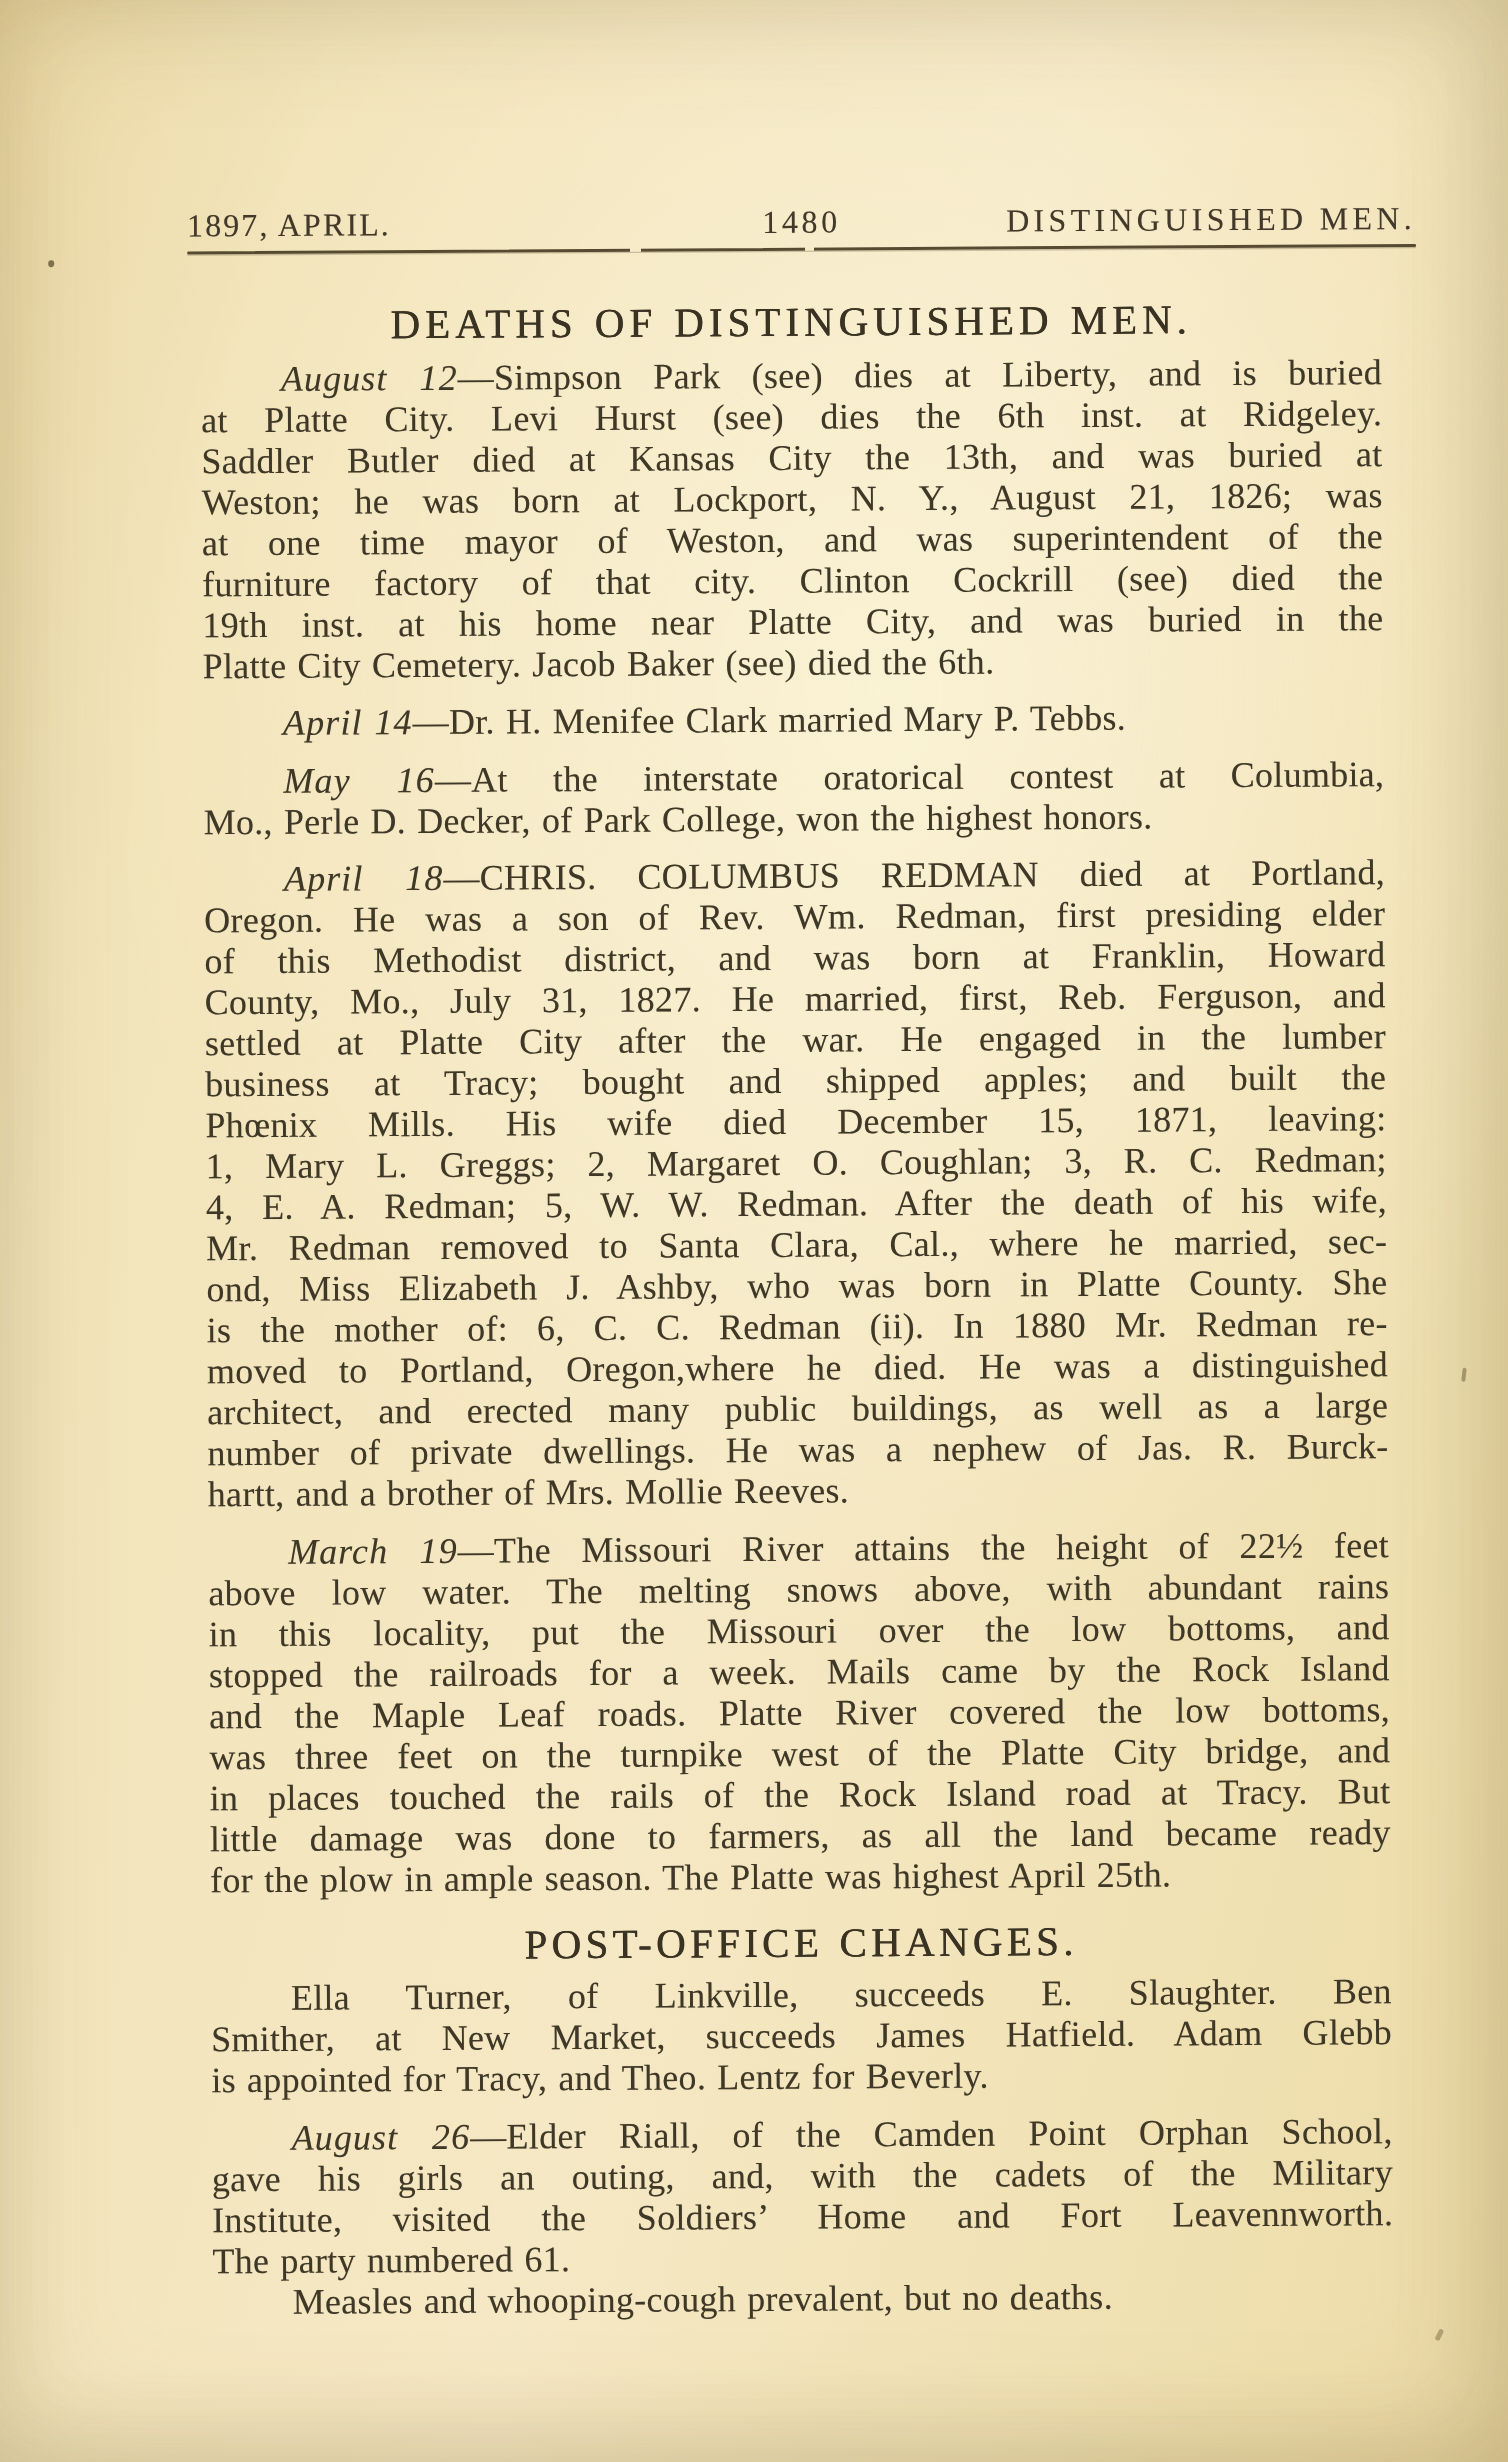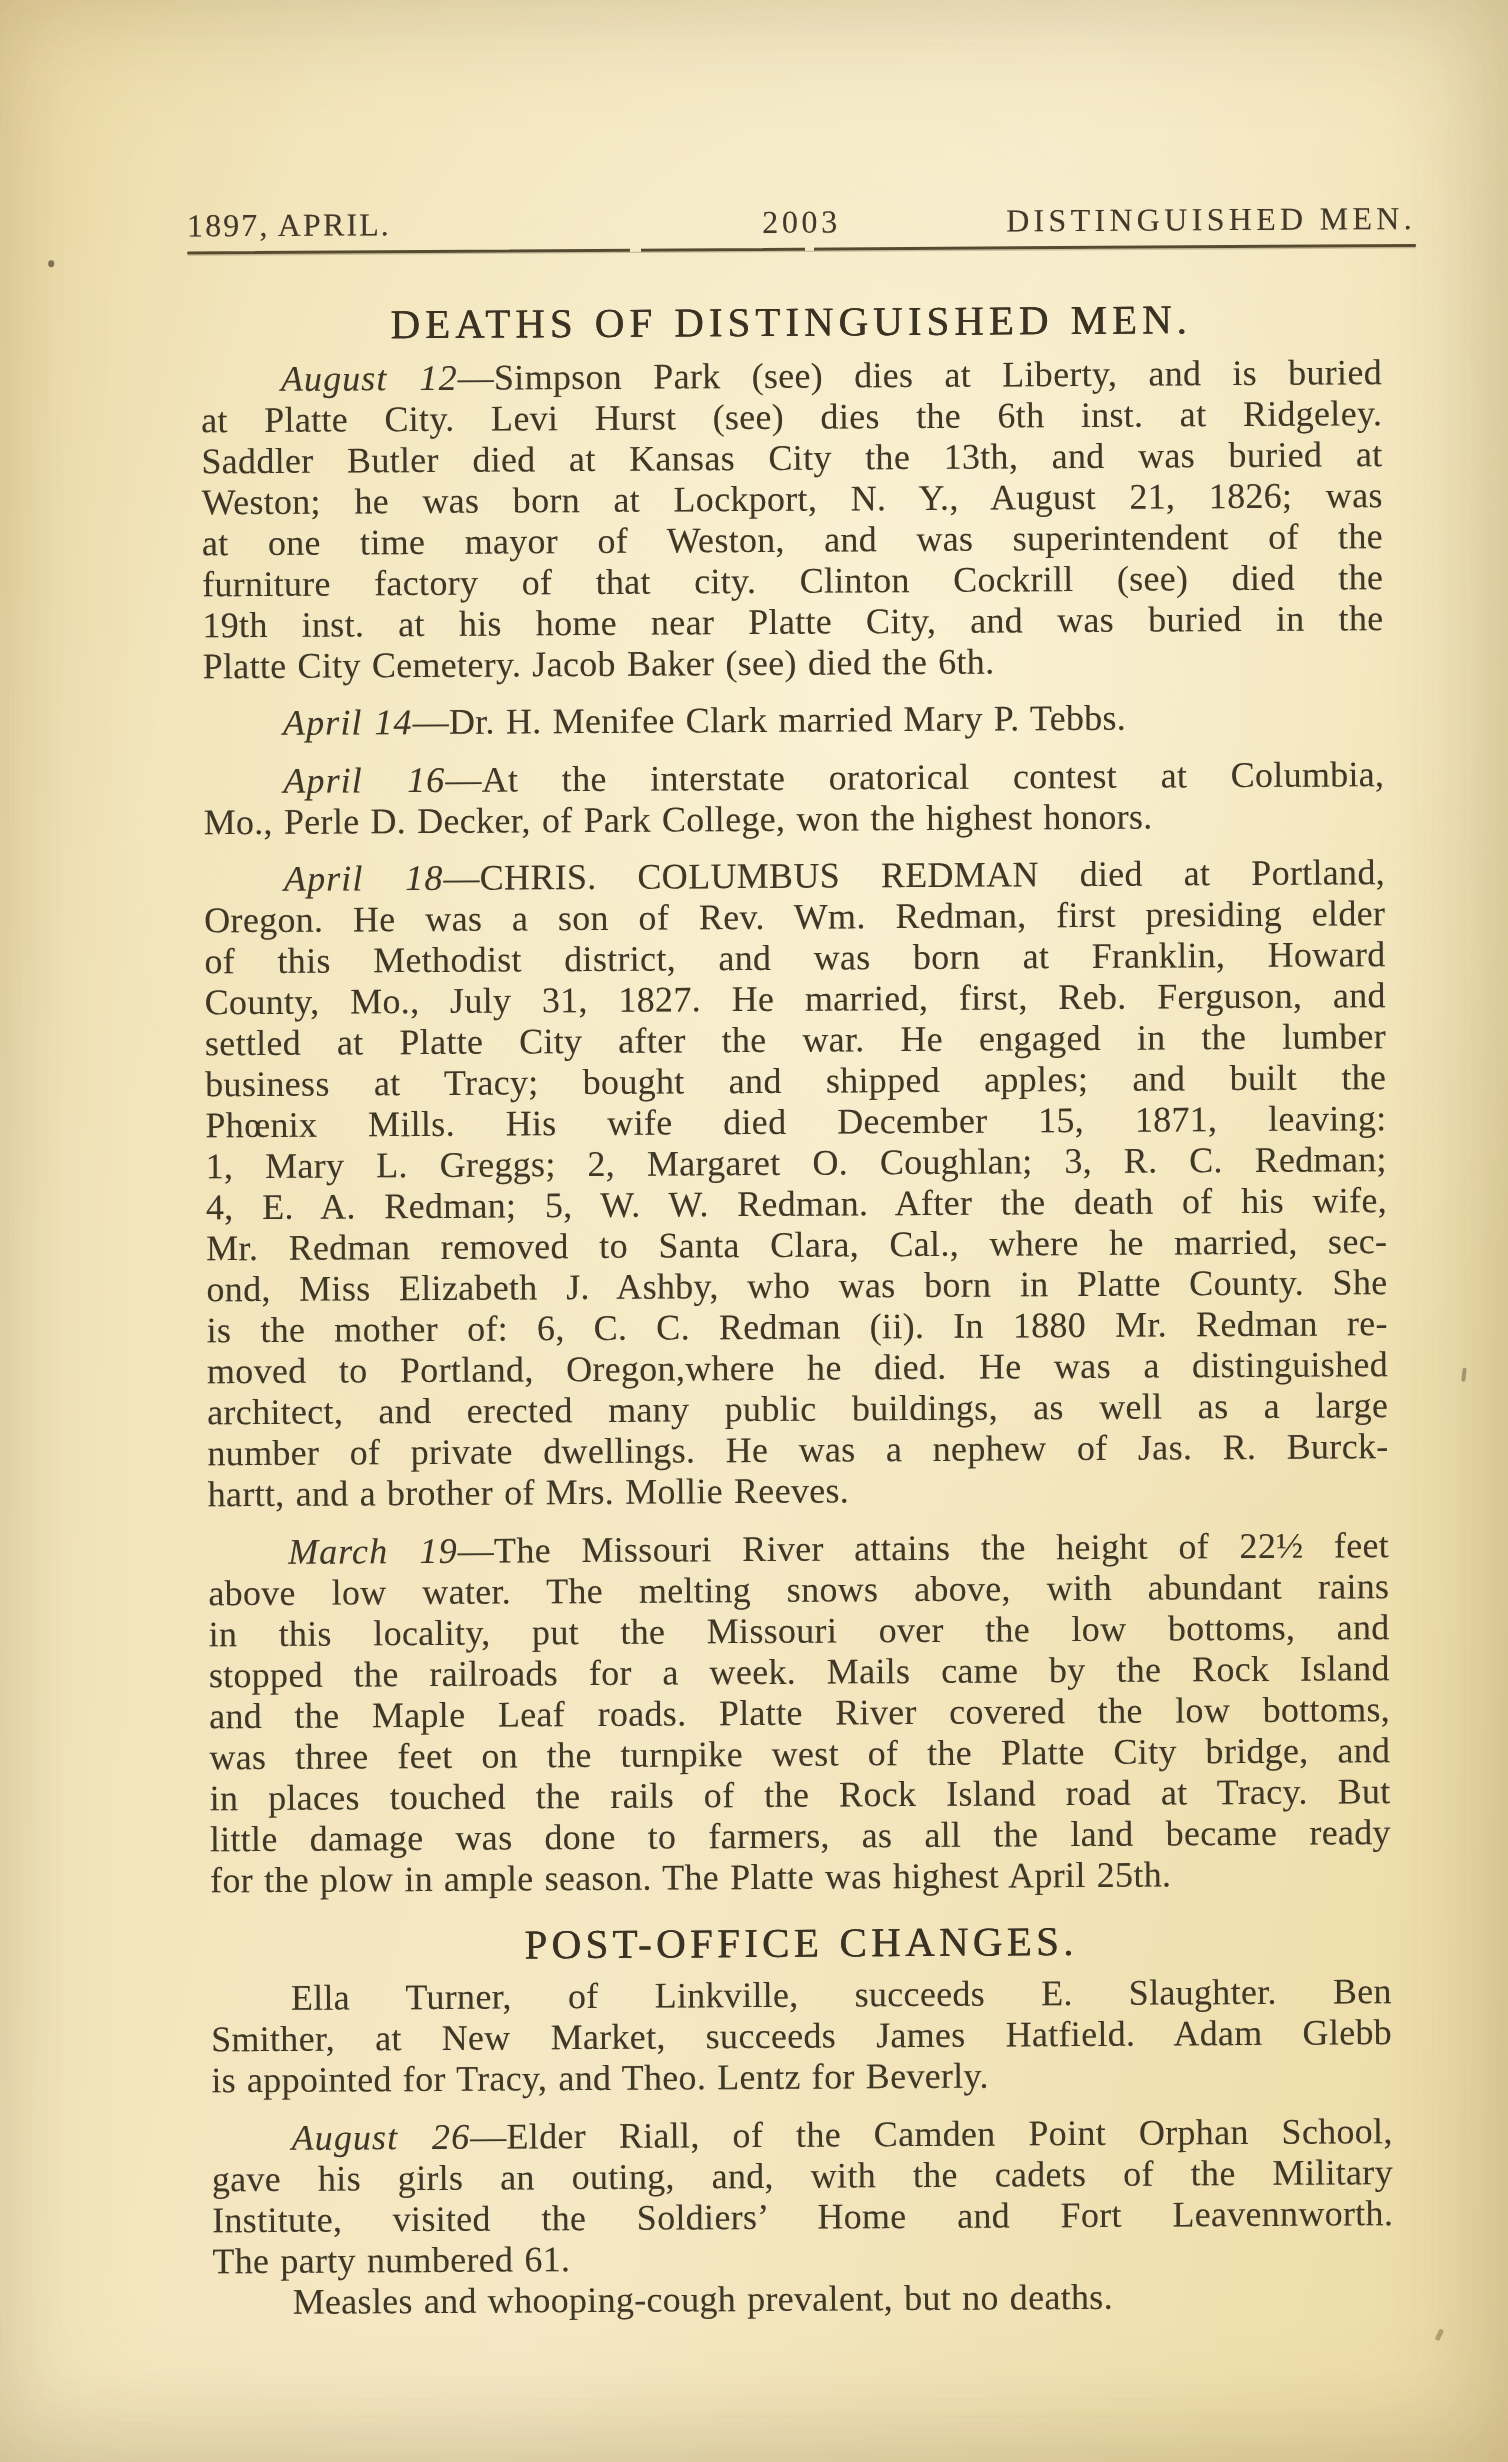--- a/index.html
+++ b/index.html
@@ -70,21 +70,21 @@
 </style>
 </head>
 <body>
 
 <div class="paper-vignette"></div>
 
 <div class="scan-wrap">
 
   <div class="page-header">
     <span class="hleft">1897, APRIL.</span>
-    <span class="hcenter">2003</span>
+    <span class="hcenter">1480</span>
     <span class="hright">DISTINGUISHED MEN.</span>
   </div>
 
   <div class="head-rule"></div>
 
   <main class="content">
     <h1 class="section-title">DEATHS OF DISTINGUISHED MEN.</h1>
     <div class="section">
         <div class="para">
           <div class="line first"><span class="lead">August 12</span>—Simpson Park (see) dies at Liberty, and is buried</div>
@@ -93,21 +93,21 @@
           <div class="line">Weston; he was born at Lockport, N. Y., August 21, 1826; was</div>
           <div class="line">at one time mayor of Weston, and was superintendent of the</div>
           <div class="line">furniture factory of that city.  Clinton Cockrill (see) died the</div>
           <div class="line">19th inst. at his home near Platte City, and was buried in the</div>
           <div class="line last">Platte City Cemetery.  Jacob Baker (see) died the 6th.</div>
         </div>
         <div class="para">
           <div class="line first last"><span class="lead">April 14</span>—Dr. H. Menifee Clark married Mary P. Tebbs.</div>
         </div>
         <div class="para">
-          <div class="line first"><span class="lead">April 16</span>—At the interstate oratorical contest at Columbia,</div>
+          <div class="line first"><span class="lead">May 16</span>—At the interstate oratorical contest at Columbia,</div>
           <div class="line last">Mo., Perle D. Decker, of Park College, won the highest honors.</div>
         </div>
         <div class="para">
           <div class="line first"><span class="lead">April 18</span>—CHRIS. COLUMBUS REDMAN died at Portland,</div>
           <div class="line">Oregon.  He was a son of Rev. Wm. Redman, first presiding elder</div>
           <div class="line">of this Methodist district, and was born at Franklin, Howard</div>
           <div class="line">County, Mo., July 31, 1827.  He married, first, Reb. Ferguson, and</div>
           <div class="line">settled at Platte City after the war.  He engaged in the lumber</div>
           <div class="line">business at Tracy; bought and shipped apples; and built the</div>
           <div class="line">Phœnix Mills.  His wife died December 15, 1871, leaving:</div>

